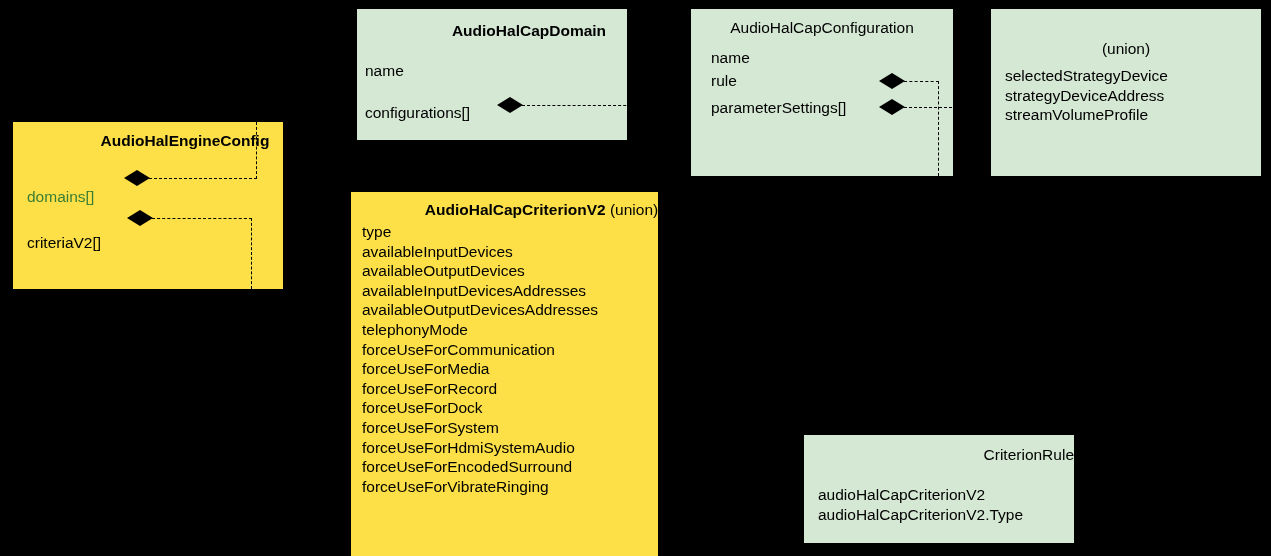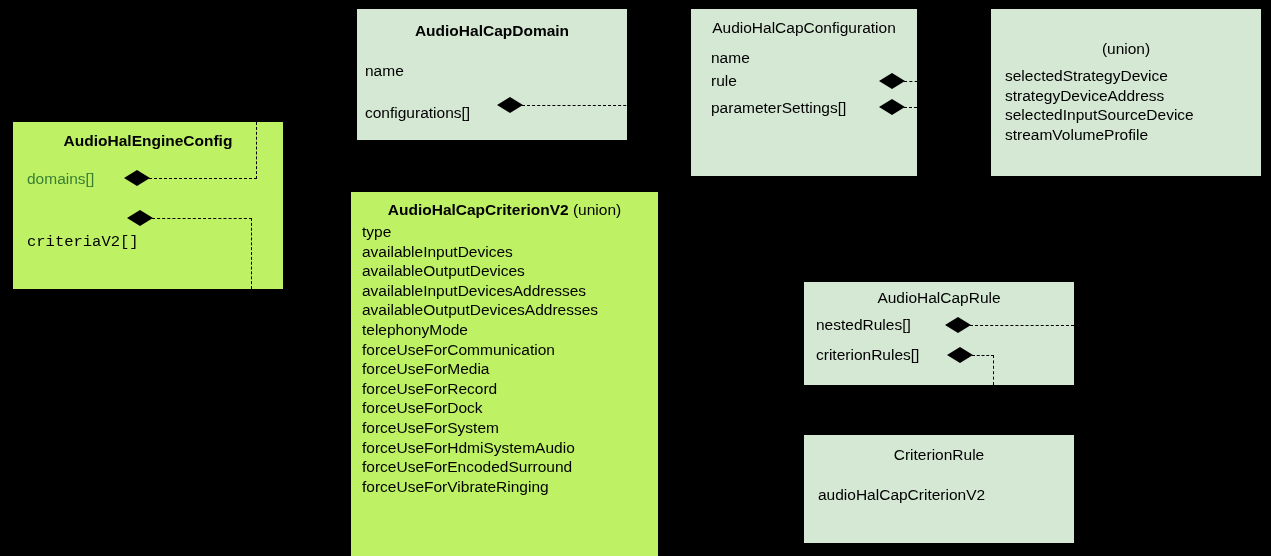--- a/index.html
+++ b/index.html
@@ -16,51 +16,51 @@
     overflow: hidden;
     font-family: "Liberation Sans", sans-serif;
     color: #000000;
   }
   .uml-box {
     position: absolute;
     box-sizing: border-box;
     overflow: visible;
   }
   .uml-box.green  { background: #d5e8d4; }
-  .uml-box.grey   { background: #bef264; }
+  .uml-box.grey   { background: #fde047; }
 
   .box-title {
     position: absolute;
     left: 0;
     width: 100%;
     text-align: center;
     font-size: 15.5px;
     line-height: 19px;
     white-space: nowrap;
   }
-  .box-title.bold { font-weight: bold; }
+  .box-title.bold { font-weight: bold; padding-left: 37px; }
   .box-title .union-tag { font-weight: normal; }
 
   .subtitle {
     position: absolute;
     left: 0;
     width: 100%;
     text-align: center;
     font-size: 15.5px;
     line-height: 19px;
     font-weight: normal;
   }
 
   .field {
     position: absolute;
     font-size: 15.5px;
     line-height: 19px;
     white-space: nowrap;
   }
-  .field.green-text { color: #3a7d34; }
+  .field.green-text { color: #3a7d34; margin-top: 18px; }
 
   
   .field-list {
     position: absolute;
     font-size: 15.5px;
     line-height: 19.6px;
     white-space: nowrap;
   }
   .field-list .row { display: block; }
   .diamond-shape {
@@ -80,60 +80,59 @@
   }
 </style>
 </head>
 <body>
 
 <div id="canvas">
 
   <div class="uml-box grey" style="left:13px; top:122px; width:270px; height:167px;">
     <div class="box-title bold" style="top:9px;">AudioHalEngineConfig</div>
     <div class="field green-text" style="left:14px; top:47px;">domains[]</div>
-    <div class="field" style="left:14px; top:111px;font-family:Liberation Mono, monospace;">criteriaV2[]</div>
+    <div class="field" style="left:14px; top:111px;">criteriaV2[]</div>
   </div>
 
   <span class="diamond-shape" style="left:124px; top:170px; width:26px; height:16px;"></span>
   <span class="dash-h" style="left:149px; top:178px; width:108px;"></span>
   <span class="dash-v" style="left:256px; top:122px; height:57px;"></span>
 
   <span class="diamond-shape" style="left:127px; top:210px; width:26px; height:16px;"></span>
   <span class="dash-h" style="left:152px; top:218px; width:100px;"></span>
   <span class="dash-v" style="left:251px; top:218px; height:71px;"></span>
 
   <div class="uml-box green" style="left:357px; top:9px; width:270px; height:131px;">
     <div class="box-title bold" style="top:12px;">AudioHalCapDomain</div>
     <div class="field" style="left:8px; top:52px;">name</div>
     <div class="field" style="left:8px; top:94px;">configurations[]</div>
   </div>
 
   <span class="diamond-shape" style="left:497px; top:97px; width:26px; height:16px;"></span>
   <span class="dash-h" style="left:522px; top:105px; width:170px;"></span>
 
-  <div class="uml-box green" style="left:691px; top:9px; width:226px; height:167px;">
+  <div class="uml-box green" style="left:691px; top:9px; width:262px; height:167px;">
     <div class="box-title" style="top:9px;">AudioHalCapConfiguration</div>
     <div class="field" style="left:20px; top:39px;">name</div>
     <div class="field" style="left:20px; top:62px;">rule</div>
     <div class="field" style="left:20px; top:89px;">parameterSettings[]</div>
   </div>
 
   <span class="diamond-shape" style="left:879px; top:73px; width:26px; height:16px;"></span>
   <span class="dash-h" style="left:904px; top:81px; width:35px;"></span>
   <span class="dash-v" style="left:938px; top:81px; height:95px;"></span>
 
   <span class="diamond-shape" style="left:879px; top:99px; width:26px; height:16px;"></span>
   <span class="dash-h" style="left:904px; top:107px; width:88px;"></span>
 
   <div class="uml-box green" style="left:991px; top:9px; width:270px; height:167px;">
     <div class="subtitle" style="top:30px;">(union)</div>
     <div class="field-list" style="left:14px; top:57px;">
       <span class="row">selectedStrategyDevice</span>
       <span class="row">strategyDeviceAddress</span>
-      <span class="row">selectedInputSourceDevice</span>
       <span class="row">streamVolumeProfile</span>
     </div>
   </div>
 
   <div class="uml-box grey" style="left:351px; top:192px; width:307px; height:395px;">
     <div class="box-title bold" style="top:8px;">
       <span>AudioHalCapCriterionV2</span>
       <span class="union-tag"> (union)</span>
     </div>
     <div class="field-list" style="left:11px; top:30px;">
@@ -147,33 +146,29 @@
       <span class="row">forceUseForMedia</span>
       <span class="row">forceUseForRecord</span>
       <span class="row">forceUseForDock</span>
       <span class="row">forceUseForSystem</span>
       <span class="row">forceUseForHdmiSystemAudio</span>
       <span class="row">forceUseForEncodedSurround</span>
       <span class="row">forceUseForVibrateRinging</span>
     </div>
   </div>
 
-  <div class="uml-box green" style="left:804px; top:282px; width:270px; height:103px;">
-    <div class="box-title" style="top:6px;">AudioHalCapRule</div>
-    <div class="field" style="left:12px; top:33px;">nestedRules[]</div>
-    <div class="field" style="left:12px; top:63px;">criterionRules[]</div>
-  </div>
 
   <span class="diamond-shape" style="left:945px; top:317px; width:26px; height:16px;"></span>
   <span class="dash-h" style="left:970px; top:325px; width:104px;"></span>
 
   <span class="diamond-shape" style="left:947px; top:347px; width:26px; height:16px;"></span>
   <span class="dash-h" style="left:972px; top:355px; width:22px;"></span>
   <span class="dash-v" style="left:993px; top:355px; height:30px;"></span>
 
   <div class="uml-box green" style="left:804px; top:435px; width:270px; height:108px;">
-    <div class="box-title" style="top:10px;">CriterionRule</div>
+    <div class="box-title" style="top:10px;text-align:right;">CriterionRule</div>
     <div class="field-list" style="left:14px; top:50px;">
       <span class="row">audioHalCapCriterionV2</span>
+      <span class="row">audioHalCapCriterionV2.Type</span>
     </div>
   </div>
 
 </div>
 
 </body></html>

